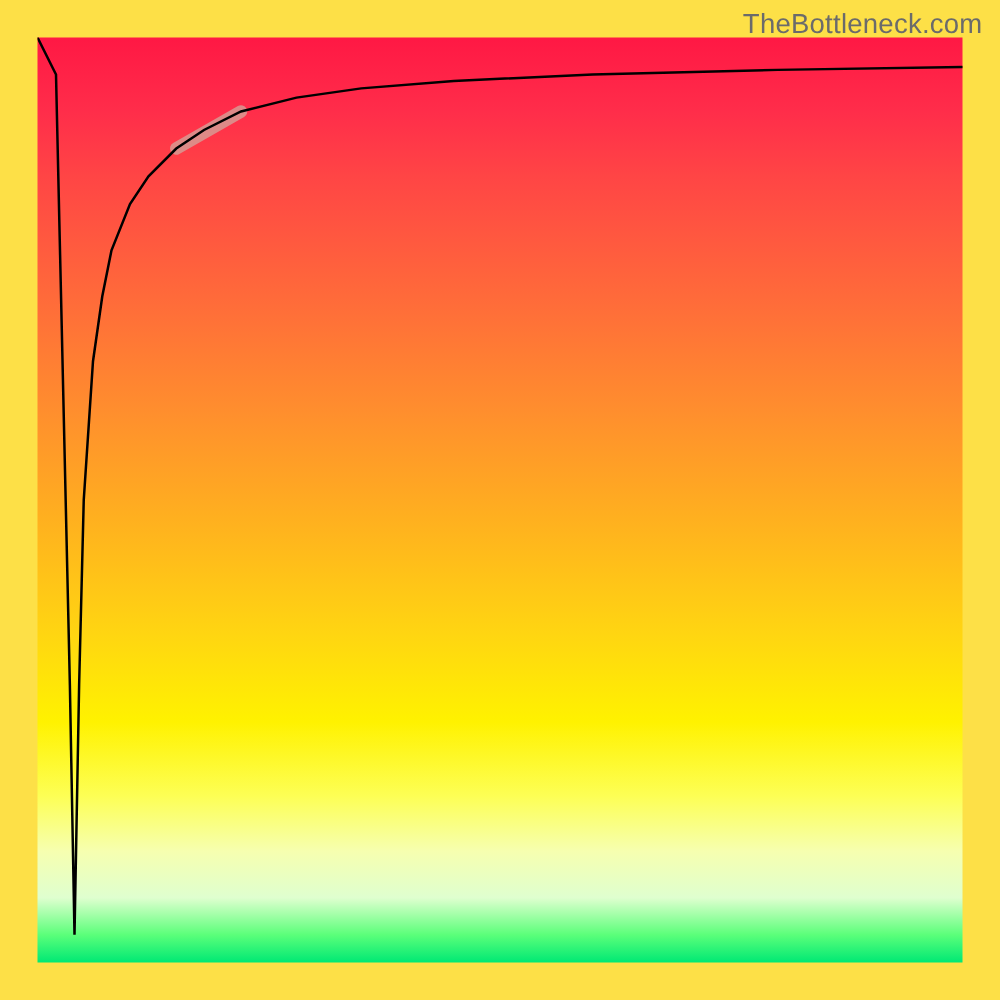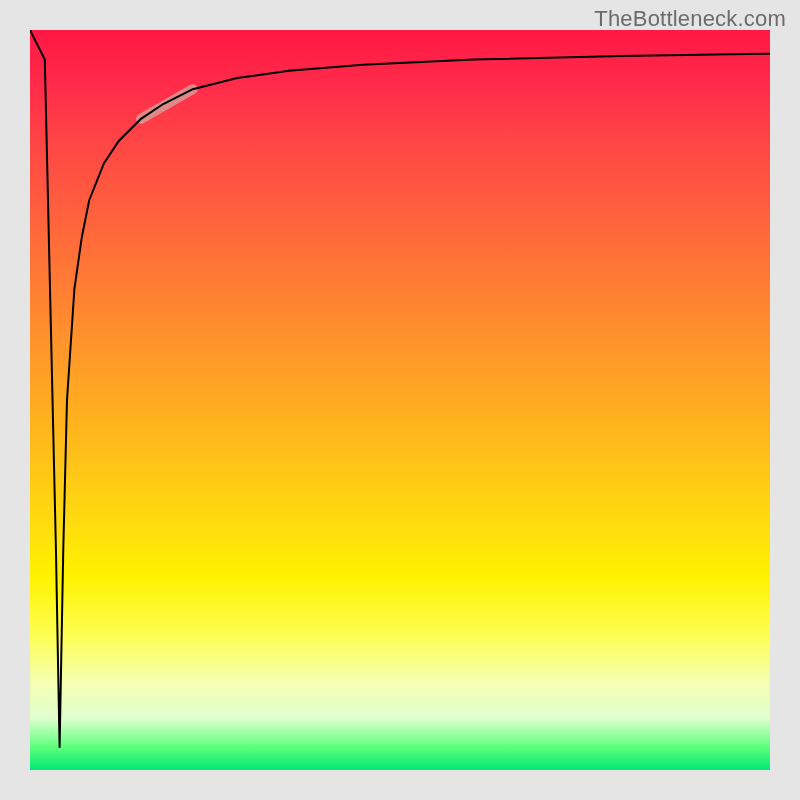--- a/index.html
+++ b/index.html
@@ -9,21 +9,21 @@
     height: 800px;
     background: #000;
     font-family: Arial, Helvetica, sans-serif;
     overflow: hidden;
   }
   .frame {
     position: absolute;
     left: 0; top: 0;
     width: 800px;
     height: 800px;
-    background: #e5e5e5;
+    background: #fde047;
   }
   .plot {
     position: absolute;
     left: 30px;
     top: 30px;
     width: 740px;
     height: 740px;
     background: linear-gradient(to bottom,
       #ff1844 0%,
       #ff2d4a 8%,

